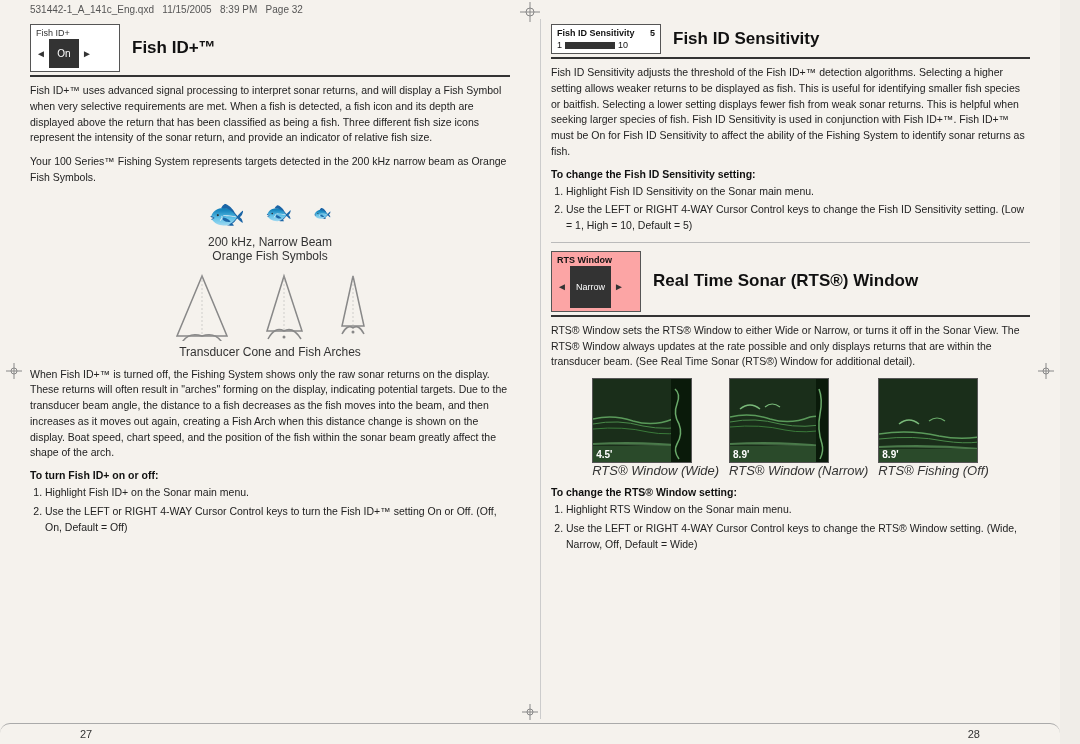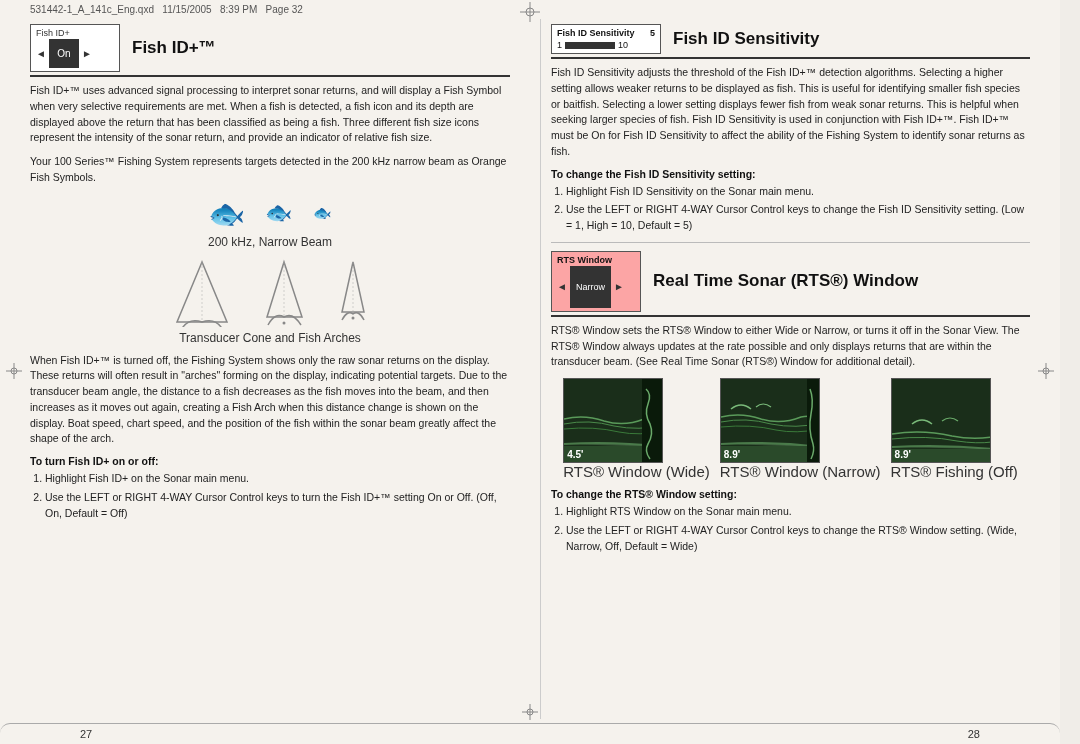--- a/index.html
+++ b/index.html
@@ -246,22 +246,23 @@
       position: absolute;
       bottom: 2px;
       left: 3px;
       color: white;
       font-size: 10px;
       font-weight: bold;
     }
 
     .rts-label {
       text-align: left;
-      font-size: 15px;
+      font-size: 13px;
       color: #333;
+      font-style: italic;
     }
 
     .horizontal-divider {
       border: none;
       border-top: 1px solid #bbb;
       margin: 8px 0;
     }
 
   </style>
 </head>
@@ -308,20 +309,21 @@
       <div class="fish-icons-row">
 
         <span style="font-size:30px;color:#d96820;">🐟</span>
 
         <span style="font-size:22px;color:#d96820;">🐟</span>
 
         <span style="font-size:15px;color:#d96820;">🐟</span>
       </div>
       <div class="caption-center">
         <div>200 kHz, Narrow Beam</div>
+        <div>Orange Fish Symbols</div>
       </div>
 
       <div class="cone-images">
 
         <div class="cone">
           <svg width="60" height="70">
             <polygon points="30,5 5,65 55,65" fill="none" stroke="#888" stroke-width="1.5"></polygon>
             <line x1="30" y1="5" x2="30" y2="65" stroke="#aaa" stroke-width="0.5" stroke-dasharray="2,2"></line>
 
             <path d="M8,75 Q15,60 30,65 Q45,60 52,75" fill="none" stroke="#888" stroke-width="1.5"></path>

